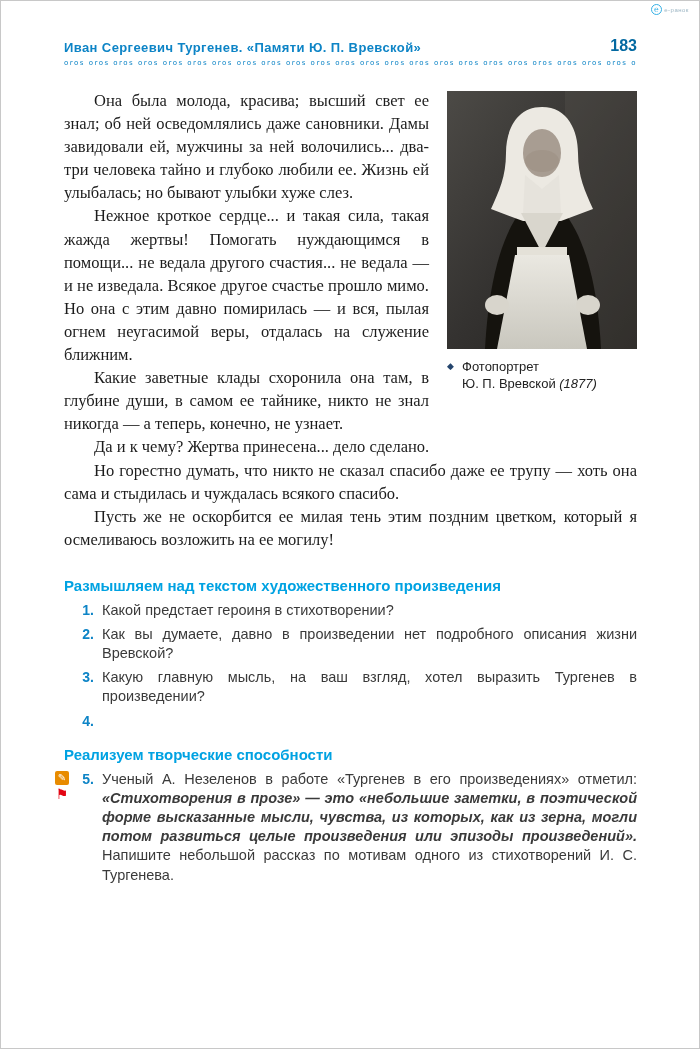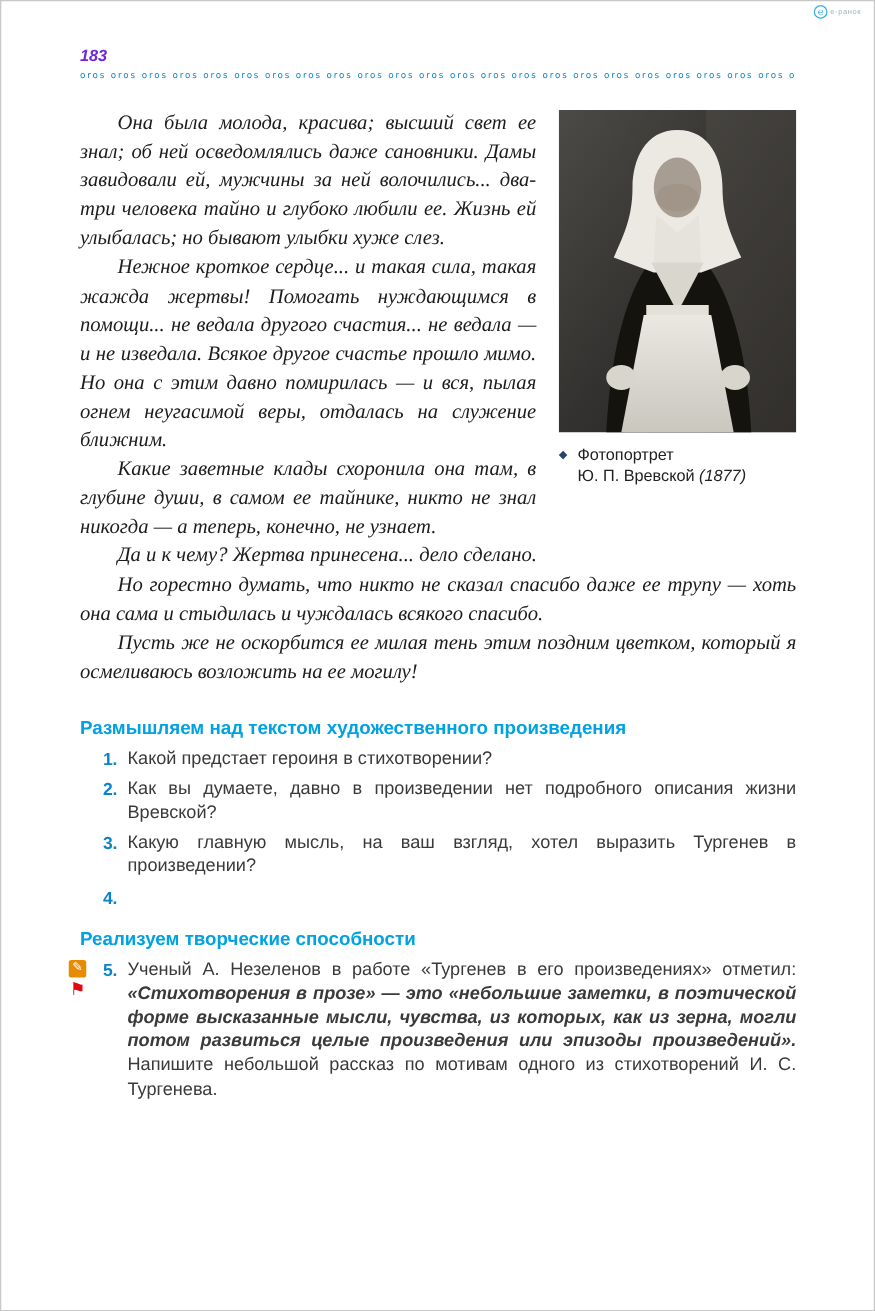--- a/index.html
+++ b/index.html
@@ -27,38 +27,38 @@
   .inner { padding: 36px 62px 0 63px; }
 
   .header-row { display: flex; justify-content: space-between; align-items: flex-end; }
   .header-title {
     font-family: "Liberation Sans", sans-serif;
     font-weight: bold; font-size: 13px; letter-spacing: 0.4px;
     color: #0d84c6;
   }
   .page-number {
     font-family: "Liberation Sans", sans-serif;
-    font-weight: bold; font-size: 13px; color: #6d28d9; font-style: italic;
+    font-weight: bold; font-size: 16px; color: #0369a1;
   }
   .ornament {
     margin-top: 4px;
     color: #0d84c6;
     font-family: "DejaVu Sans", sans-serif;
     font-size: 7px; letter-spacing: 1.5px;
     white-space: nowrap; overflow: hidden;
     border-bottom: 0;
   }
 
   .content {
     margin-top: 22px;
     font-size: 16.5px; line-height: 1.40;
     color: #1c1c1c;
     text-align: justify;
   }
-  .content p { margin: 0; text-indent: 30px; font-style: italic; }
+  .content p { margin: 0; text-indent: 30px; }
   .content p.date { text-indent: 0; font-style: italic; margin-top: 14px; font-size: 16px; }
 
   figure.photo { float: right; width: 190px; margin: 2px 0 10px 18px; }
   .photo-img { width: 190px; height: 258px; display: block; }
   figcaption {
     position: relative;
     font-family: "Liberation Sans", sans-serif;
     font-size: 13px; color: #222;
     margin-top: 10px; line-height: 1.3;
     padding-left: 15px; text-align: left; text-indent: 0;
@@ -98,20 +98,21 @@
 <div class="page">
 
   <div class="watermark">
     <span class="wm-circle">℮</span>
     <span class="wm-text">е-ранок</span>
   </div>
 
   <div class="inner">
 
     <div class="header-row">
+      <div class="header-title">Иван Сергеевич Тургенев. «Памяти Ю. П. Вревской»</div>
       <div class="page-number">183</div>
     </div>
     <div class="ornament">oros oros oros oros oros oros oros oros oros oros oros oros oros oros oros oros oros oros oros oros oros oros oros oros oros oros oros oros oros oros</div>
 
     <div class="content">
 
       <figure class="photo">
         <svg class="photo-img" viewBox="0 0 190 258" xmlns="http://www.w3.org/2000/svg" role="img" aria-label="portrait">
           <defs>
             <linearGradient id="bg" x1="0" y1="0" x2="1" y2="1">

